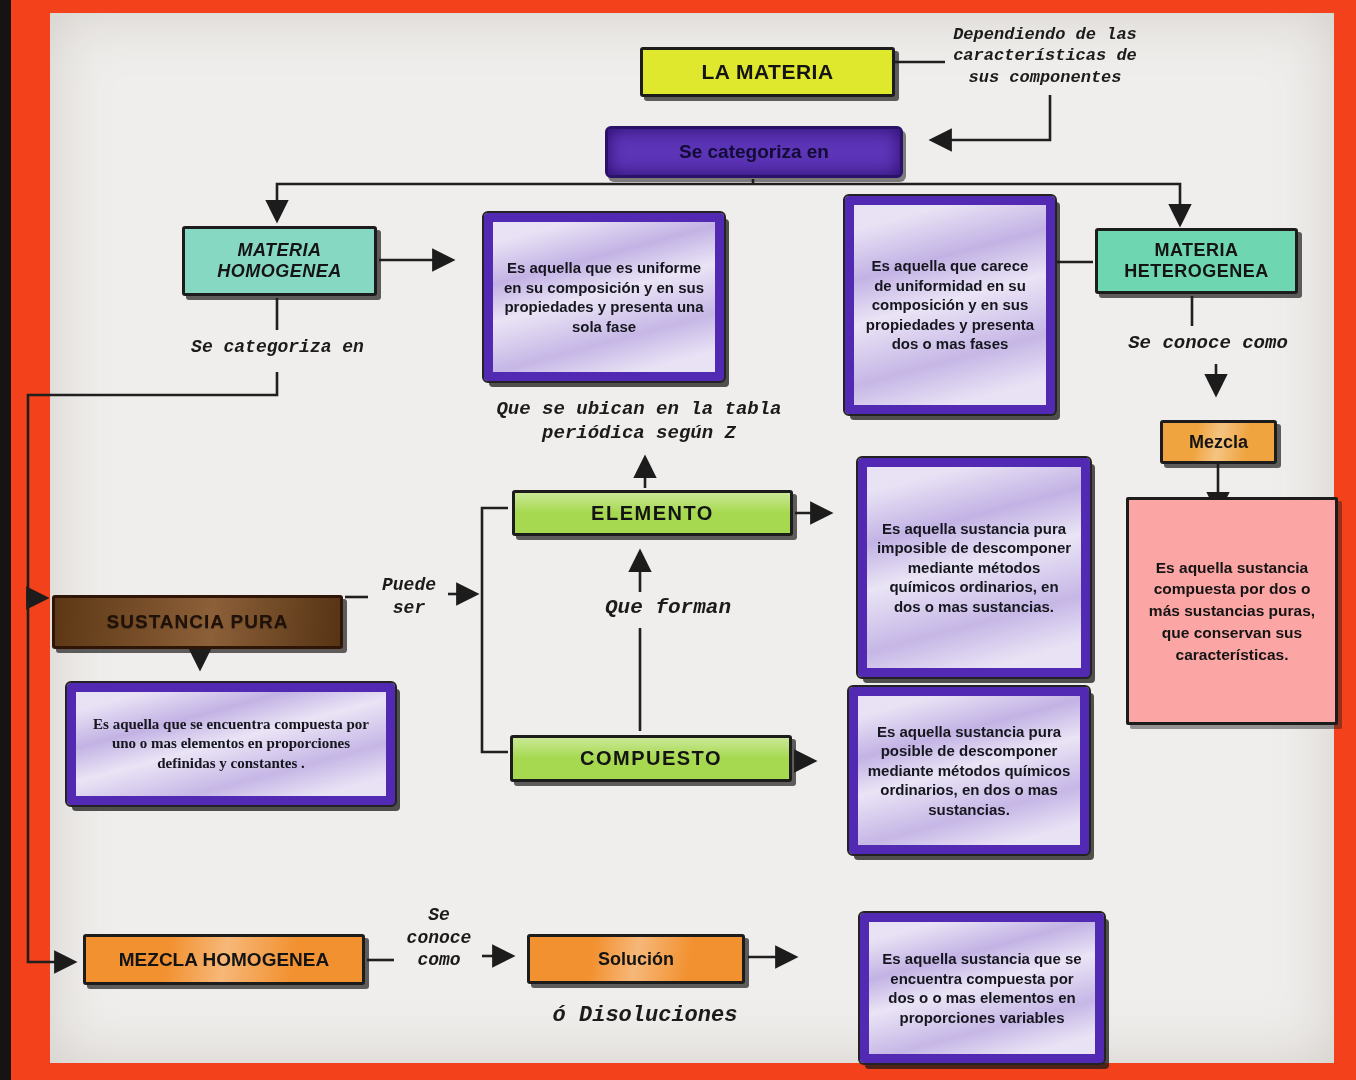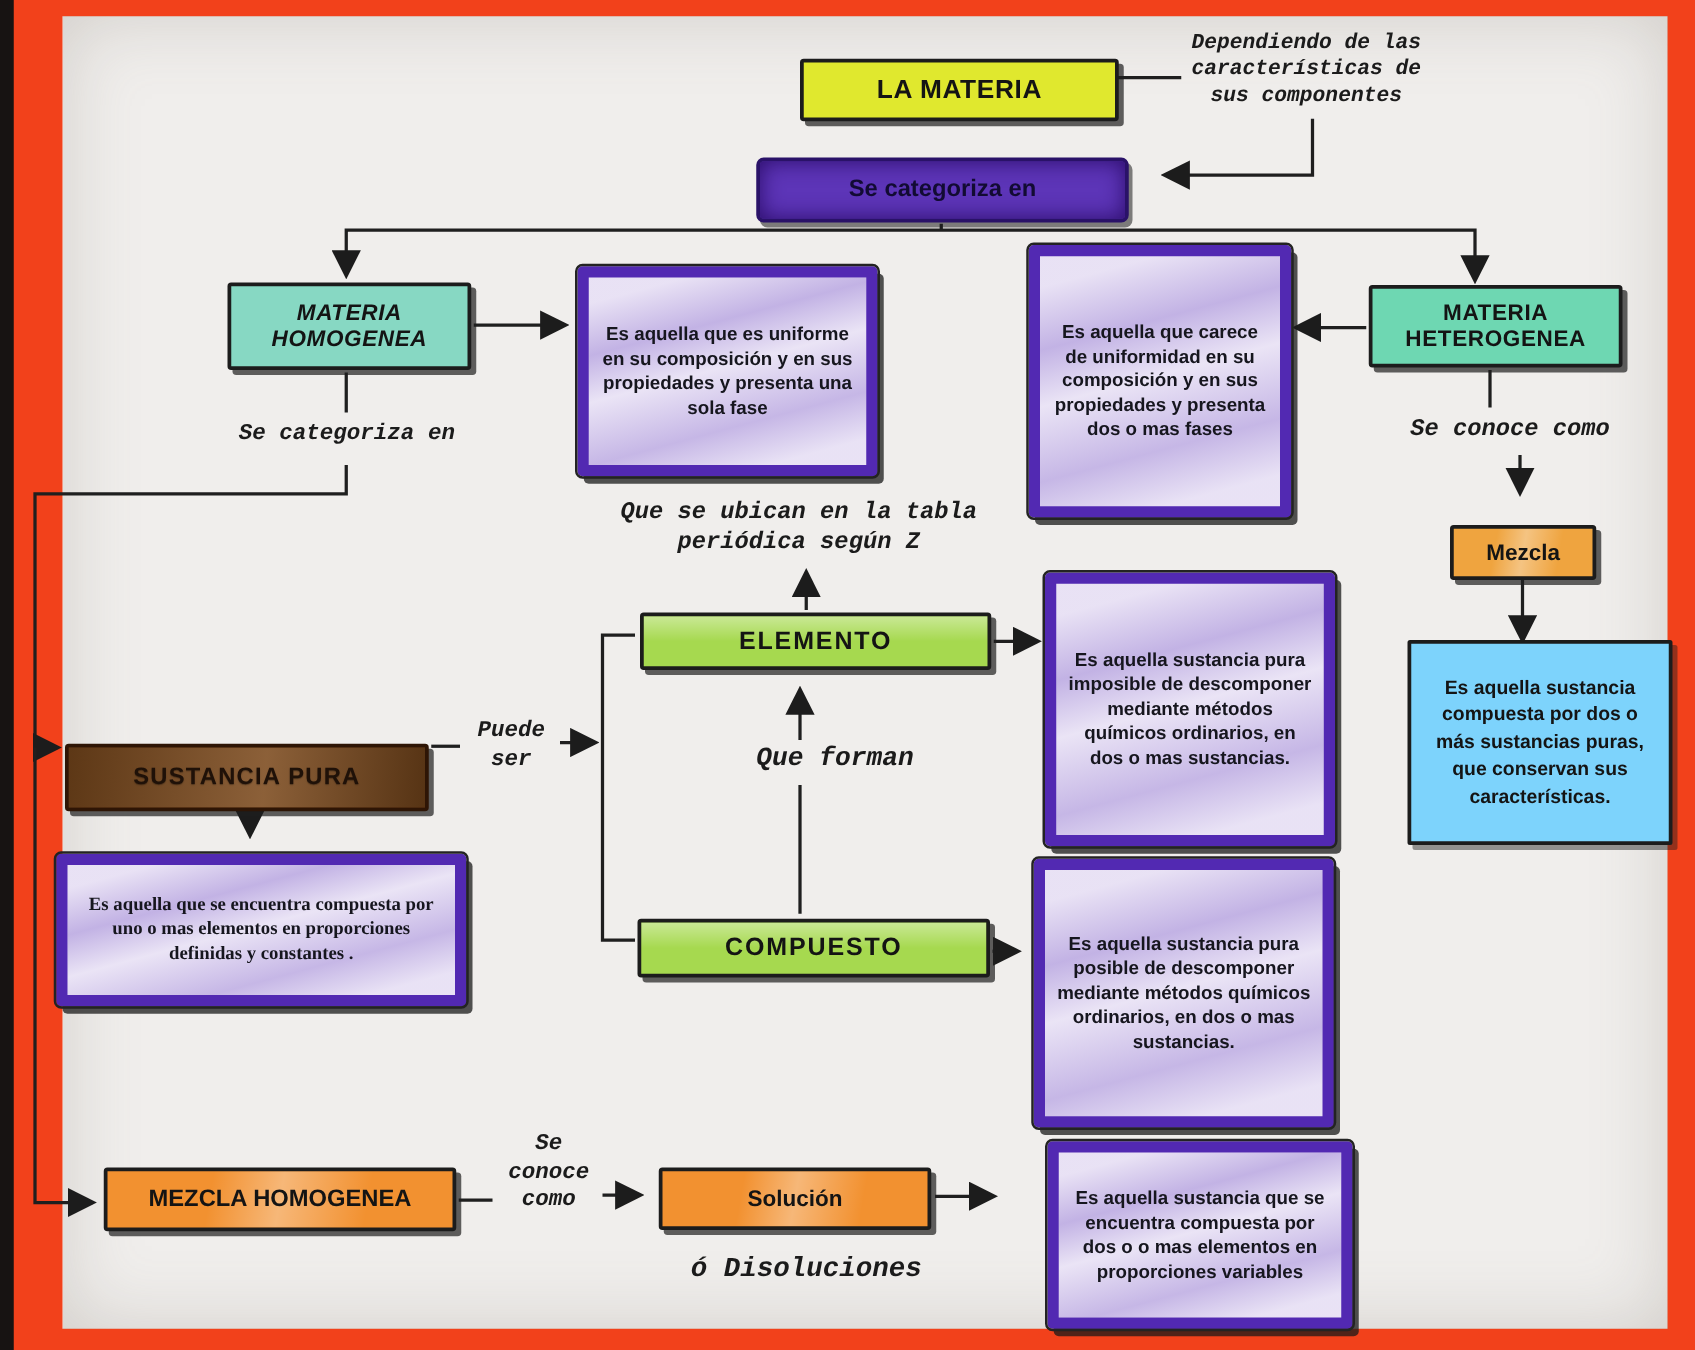--- a/index.html
+++ b/index.html
@@ -20,21 +20,21 @@
         background-image:linear-gradient(180deg, rgba(255,255,255,0.4), rgba(255,255,255,0) 50%);}
   .orange{font-size:18px;
         background-image:linear-gradient(100deg, rgba(255,255,255,0) 30%, rgba(255,255,255,0.35) 50%, rgba(255,255,255,0) 75%);}
   .brown{color:#1f1108;font-size:19px;letter-spacing:1px;border:3px solid #2e1505;
         text-shadow:0 1px 1px rgba(0,0,0,0.35);
         background-image:linear-gradient(95deg, rgba(0,0,0,0.25), rgba(255,255,255,0.12) 55%, rgba(0,0,0,0.3));}
   .defbox{border:9px solid #5229b2;outline:2px solid #232323;border-radius:4px;
         box-shadow:5px 6px 0 rgba(25,25,25,0.75);
         background-image:linear-gradient(165deg, rgba(168,145,218,0.05) 10%, rgba(160,136,214,0.55) 30%,
            rgba(222,214,242,0.12) 48%, rgba(160,136,214,0.5) 72%, rgba(214,204,240,0.15) 90%);
-        font-size:15px;line-height:1.3;padding:18px 8px;color:#16161e;}
+        font-size:15px;line-height:1.3;padding:18px 8px;color:#16161e;margin-left:22px;}
   .cyanbox{border:3px solid #1c1c1c;border-radius:2px;font-size:15.5px;line-height:1.4;
         padding:10px 8px;box-shadow:4px 4px 0 rgba(30,30,30,0.45);}
   .hw{position:absolute;z-index:2;font-family:Liberation Mono, monospace;font-style:italic;
         font-weight:600;color:#1b1b1b;text-align:center;line-height:1.25;}
 </style>
 </head>
 <body>
 
 <div class="canvas">
   <div class="paper"></div>
@@ -109,21 +109,21 @@
   </div>
 
   <div class="node bar teal" style="left: 1095px; top: 228px; width: 203px; height: 66px; padding: 2px 8px; background-color: rgb(110, 215, 178);">
     <span>MATERIA HETEROGENEA</span>
   </div>
 
   <div class="node bar orange" style="left: 1160px; top: 420px; width: 117px; height: 44px; background-color: rgb(239, 164, 63);">
     <span>Mezcla</span>
   </div>
 
-  <div class="node cyanbox" style="left: 1126px; top: 512px; width: 212px; height: 164px; background-color: #7dd3fc;">
+  <div class="node cyanbox" style="left: 1126px; top: 497px; width: 212px; height: 228px; background-color: #fca5a5;">
     <span>Es aquella sustancia compuesta por dos o más sustancias puras, que conservan sus características.</span>
   </div>
 
   <div class="node bar green" style="left: 512px; top: 490px; width: 281px; height: 46px; background-color: rgb(166, 217, 79);">
     <span>ELEMENTO</span>
   </div>
 
   <div class="node defbox" style="left: 836px; top: 458px; width: 232px; height: 219px; background-color: rgb(236, 230, 246);">
     <span>Es aquella sustancia pura imposible de descomponer mediante métodos químicos ordinarios, en dos o mas sustancias.</span>
   </div>
@@ -133,21 +133,21 @@
   </div>
 
   <div class="node defbox" style="left: 45px; top: 683px; width: 328px; height: 122px; background-color: rgb(236, 230, 246); font-family: Liberation Serif, serif;">
     <span>Es aquella que se encuentra compuesta por uno o mas elementos en proporciones definidas y constantes .</span>
   </div>
 
   <div class="node bar green" style="left: 510px; top: 735px; width: 282px; height: 47px; background-color: rgb(166, 217, 79);">
     <span>COMPUESTO</span>
   </div>
 
-  <div class="node defbox" style="left: 827px; top: 687px; width: 240px; height: 215px; background-color: rgb(236, 230, 246);">
+  <div class="node defbox" style="left: 827px; top: 687px; width: 240px; height: 167px; background-color: rgb(236, 230, 246);">
     <span>Es aquella sustancia pura posible de descomponer mediante métodos químicos ordinarios, en dos o mas sustancias.</span>
   </div>
 
   <div class="node bar orange" style="left: 83px; top: 934px; width: 282px; height: 51px; font-size: 19px; background-color: rgb(242, 145, 48);">
     <span>MEZCLA HOMOGENEA</span>
   </div>
 
   <div class="node bar orange" style="left: 527px; top: 934px; width: 218px; height: 50px; background-color: rgb(242, 145, 48);">
     <span>Solución</span>
   </div>

